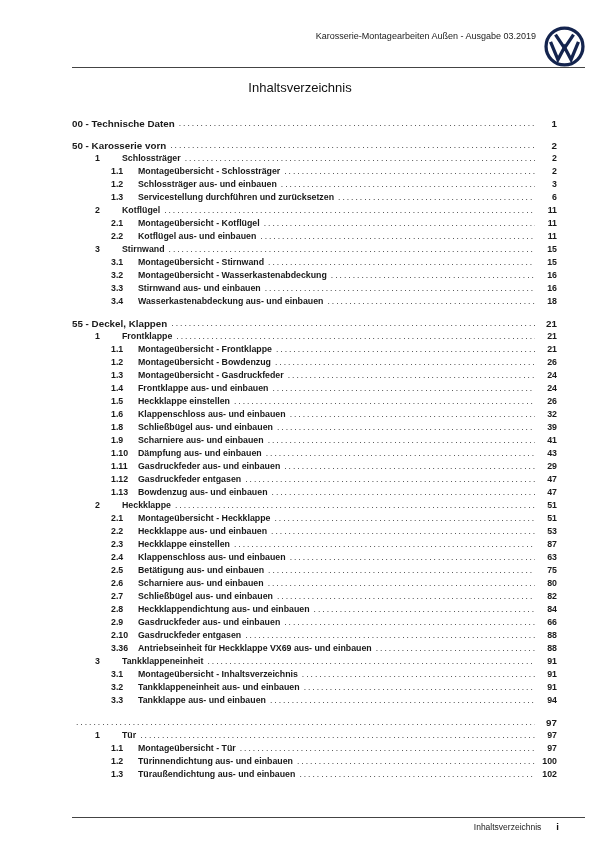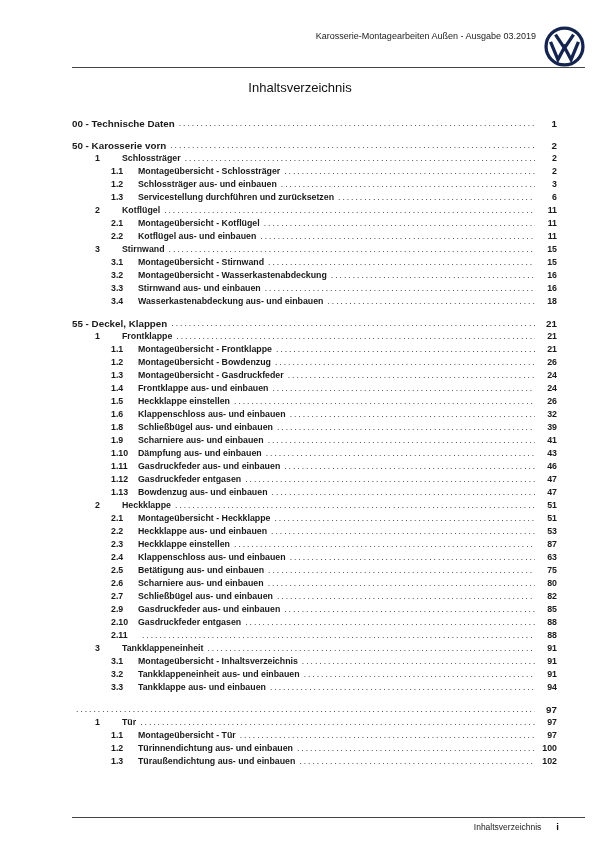--- a/index.html
+++ b/index.html
@@ -231,21 +231,21 @@
     <span class="num">1.10</span>
     <span class="label">Dämpfung aus- und einbauen</span>
     <span class="dots"></span>
     <span class="pagenum">43</span>
   </div>
 
   <div class="row sub">
     <span class="num">1.11</span>
     <span class="label">Gasdruckfeder aus- und einbauen</span>
     <span class="dots"></span>
-    <span class="pagenum">46</span>
+    <span class="pagenum">29</span>
   </div>
 
   <div class="row sub">
     <span class="num">1.12</span>
     <span class="label">Gasdruckfeder entgasen</span>
     <span class="dots"></span>
     <span class="pagenum">47</span>
   </div>
 
   <div class="row sub">
@@ -304,37 +304,44 @@
     <span class="pagenum">80</span>
   </div>
 
   <div class="row sub">
     <span class="num">2.7</span>
     <span class="label">Schließbügel aus- und einbauen</span>
     <span class="dots"></span>
     <span class="pagenum">82</span>
   </div>
 
+  <div class="row sub">
+    <span class="num">2.8</span>
+    <span class="label">Heckklappendichtung aus- und einbauen</span>
+    <span class="dots"></span>
+    <span class="pagenum">84</span>
+  </div>
 
   <div class="row sub">
     <span class="num">2.9</span>
     <span class="label">Gasdruckfeder aus- und einbauen</span>
     <span class="dots"></span>
-    <span class="pagenum">85</span>
+    <span class="pagenum">66</span>
   </div>
 
   <div class="row sub">
     <span class="num">2.10</span>
     <span class="label">Gasdruckfeder entgasen</span>
     <span class="dots"></span>
     <span class="pagenum">88</span>
   </div>
 
   <div class="row sub">
-    <span class="num">2.11</span>
+    <span class="num">3.36</span>
+    <span class="label">Antriebseinheit für Heckklappe VX69 aus- und einbauen</span>
     <span class="dots"></span>
     <span class="pagenum">88</span>
   </div>
 
   <div class="row section">
     <span class="num">3</span>
     <span class="label">Tankklappeneinheit</span>
     <span class="dots"></span>
     <span class="pagenum">91</span>
   </div>

